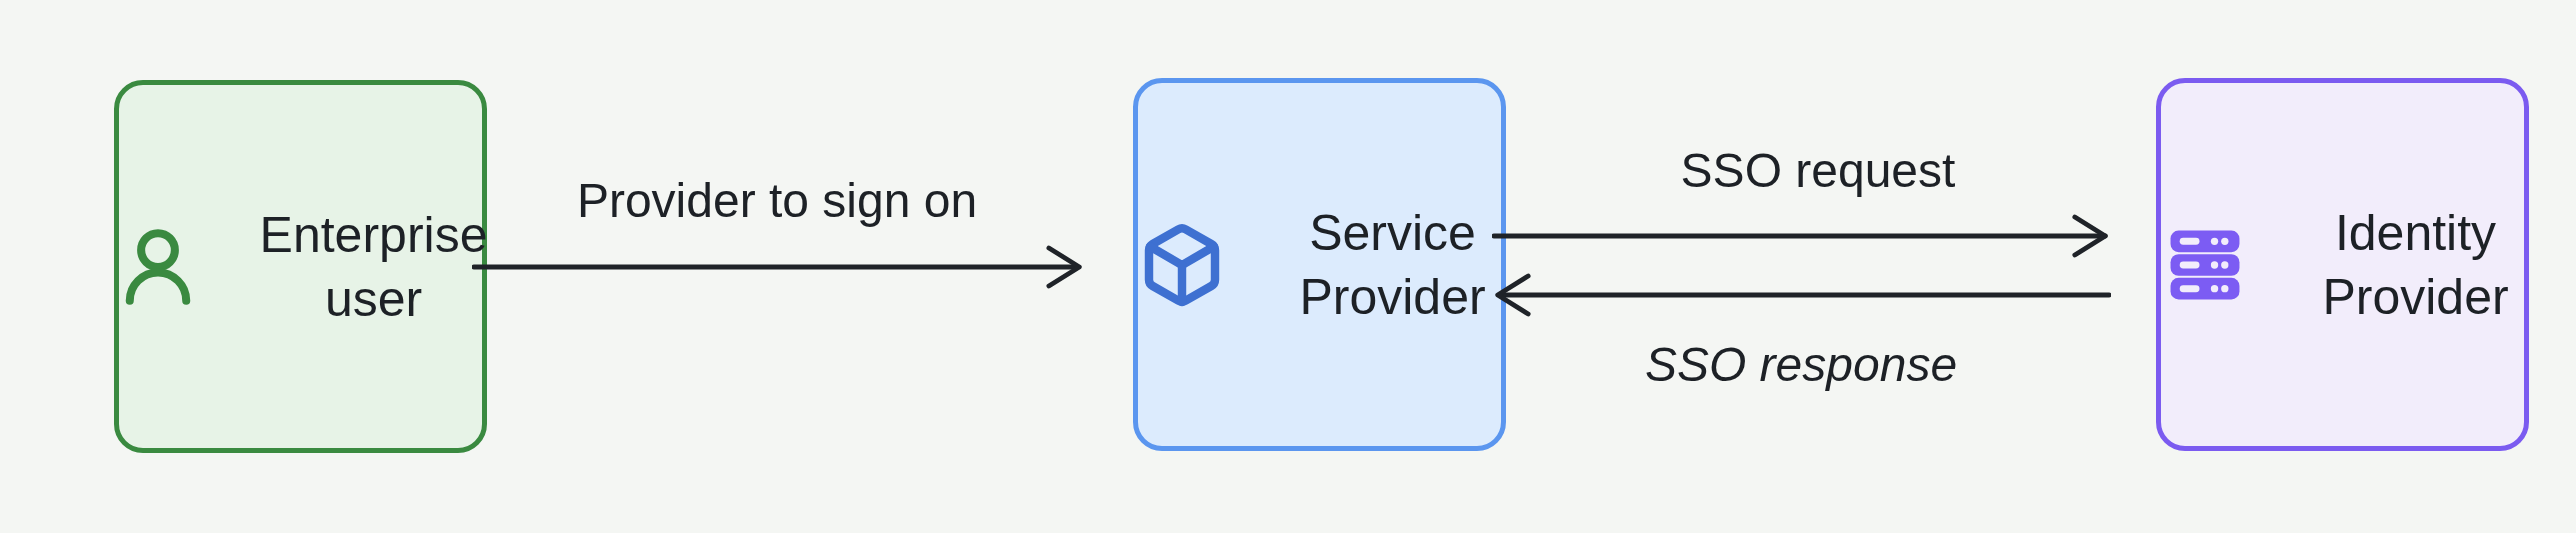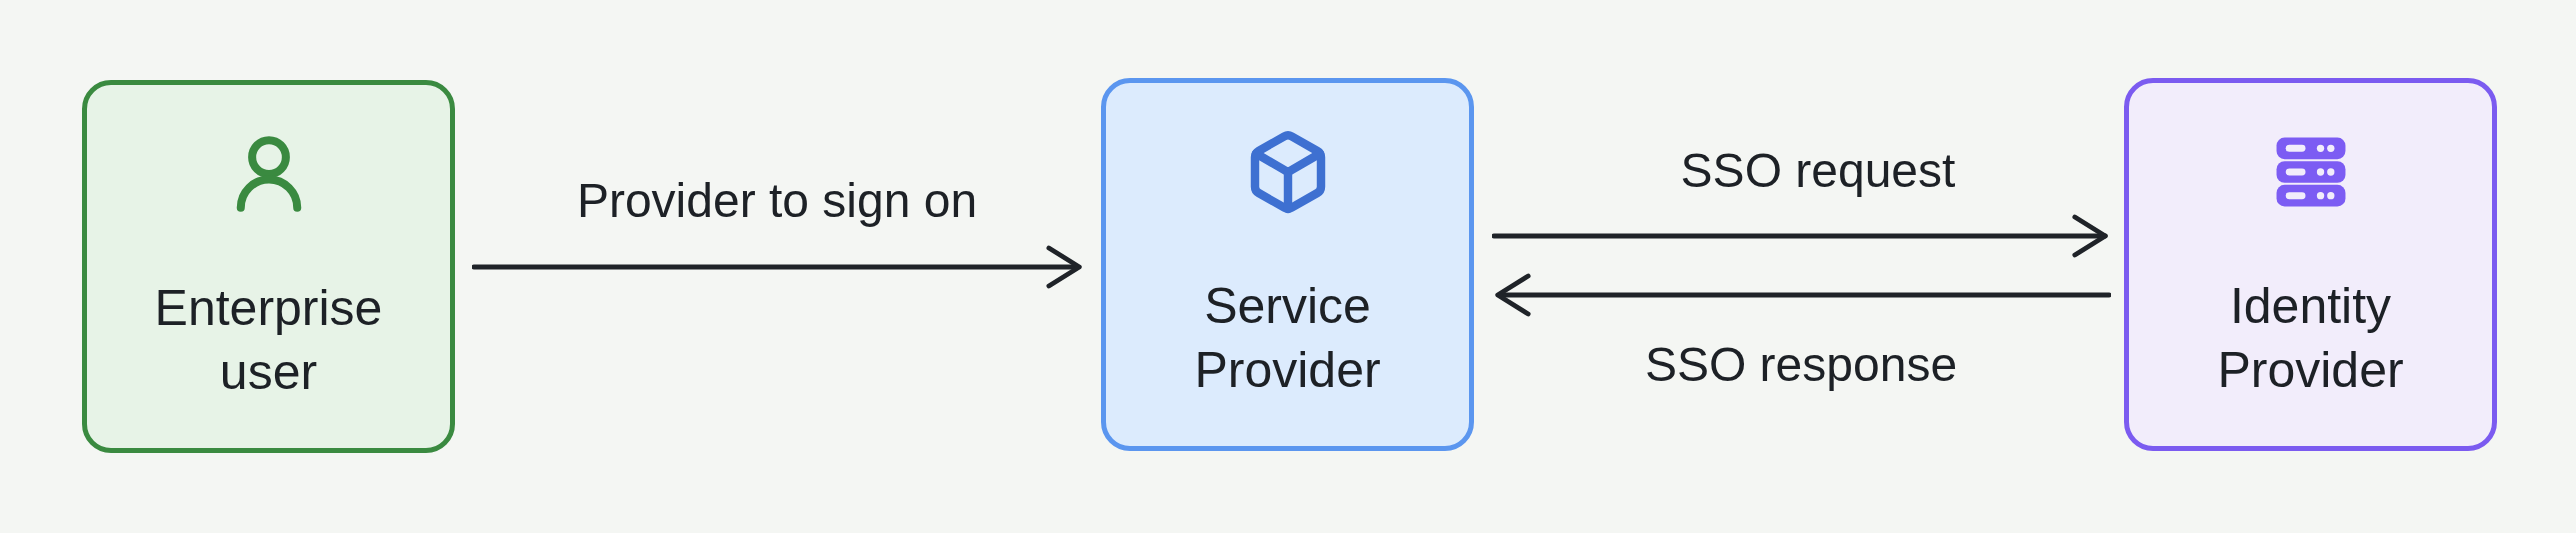--- a/index.html
+++ b/index.html
@@ -21,24 +21,25 @@
   
   .node {
     position: absolute;
     box-sizing: border-box;
     width: 373px;
     height: 373px;
     border: 5.7px solid var(--accent);
     background: var(--fill);
     border-radius: 29px;
     display: flex;
-    flex-direction: column;
+    flex-direction: row;
     align-items: center;
     justify-content: center;
     gap: 58px;
+    margin-left: 32px;
   }
   .node-0 { left: 82px;   top: 80px; }
   .node-1 { left: 1101px; top: 78px; }
   .node-2 { left: 2124px; top: 78px; }
   .node .icon {
     width: 88px;
     height: 88px;
     color: var(--icon);
     flex: 0 0 auto;
   }
@@ -58,21 +59,21 @@
     position: absolute;
     transform: translateX(-50%);
     font-size: 48px;
     line-height: 51px;
     font-weight: 400;
     color: var(--text, #1d2126);
     white-space: nowrap;
   }
   .edge-label-0 { left: 777px;  top: 175px; }
   .edge-label-1 { left: 1801px; top: 145px; margin-left: 17px; }
-  .edge-label-2 { left: 1801px; top: 339px; }
+  .edge-label-2 { left: 1801px; top: 339px; font-style: italic; }
   .arrow {
     position: absolute;
     color: var(--arrow, #1f2328);
   }
   .arrow path {
     stroke: currentColor;
     stroke-width: 5;
     fill: none;
     stroke-linecap: round;
     stroke-linejoin: round;

